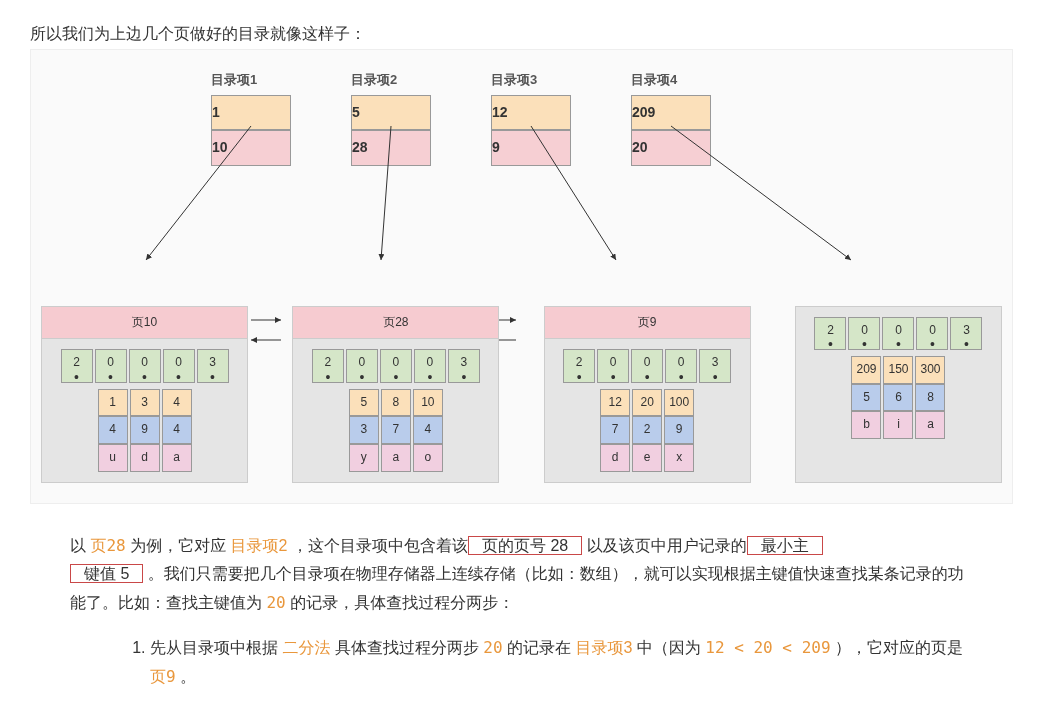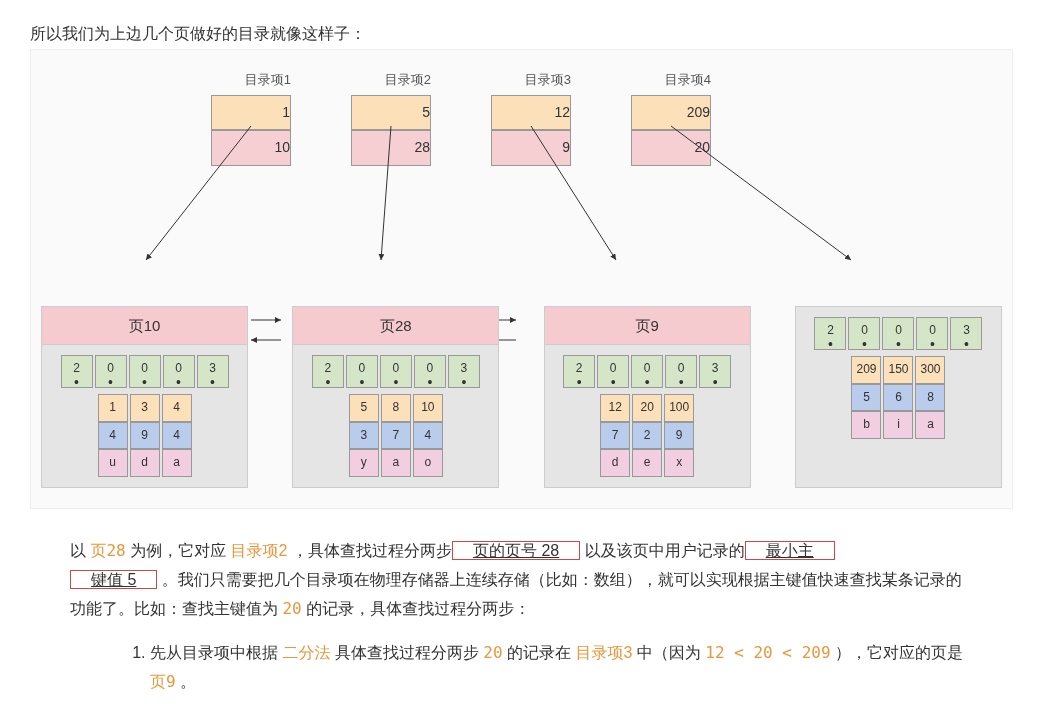--- a/index.html
+++ b/index.html
@@ -13,57 +13,57 @@
   }
   .intro { }
   .diagram {
     background: #fafafa;
     border: 1px solid #eee;
     padding: 18px 10px 20px 10px;
     margin-bottom: 28px;
     position: relative;
   }
   .index-row { display:flex; justify-content:flex-start; position:relative; margin-left:140px;}
-  .index-item { width:80px; margin:0 30px; text-align:right; position:relative;}
+  .index-item { width:80px; margin:0 30px; text-align:left; position:relative;font-weight:bold;}
   .index-item .title { font-size:13px; color:#555; margin-bottom:4px;}
   .index-item .cell {
     border:1px solid #999; font-size:14px; padding:4px 0;
   }
   .cell-key { background:#fbe0ba; }
   .cell-page{ background:#f6cfd3; }
   .labels { position:absolute; left:-84px; top:20px; width:76px; text-align:right; font-size:12px; color:#333; font-family: Consolas, monospace;}
   .labels div { height:26px; line-height:26px;}
   svg.arrows { position:absolute; left:0; top:0; pointer-events:none;}
   .pages-row { display:flex; justify-content:space-between; margin-top:140px; position:relative;}
   .page-block {
     width:205px; background:#e5e5e5; border:1px solid #ccc;
     padding:0 0 10px 0;
   }
   .page-title {
     background:#f6cbd0; border-bottom:1px solid #ccc; text-align:center;
-    font-size:15px; padding:5px 0;
+    font-size:12px; padding:5px 0;
   }
   .slot-row { display:flex; justify-content:center; padding:10px 8px 6px 8px; gap:2px;}
   .slot {
     width:30px; background:#d5e6c8; border:1px solid #999;
     text-align:center; font-size:12px; padding:2px 0; position:relative;
   }
   .slot .dot { display:block; line-height:6px; font-size:14px;}
   .rec-table { display:flex; justify-content:center; gap:2px; padding:0 8px;}
   .rec-col { width:30px; display:flex; flex-direction:column;}
   .rec-col div {
     border:1px solid #999; font-size:12px; text-align:center; padding:2px 0;
   }
   .r-orange { background:#fbe0ba;}
   .r-blue   { background:#b9cceb;}
   .r-pink   { background:#f1cfe0;}
   .body-text { padding:0 40px; }
   .hl { color:#e9973c; }
   .mono { font-family: Consolas, Menlo, monospace;}
-  .boxed { border:1px solid #c94848; padding:0 20px;text-decoration:underline;}
+  .boxed { border:1px solid #c94848; padding:0 13px;}
   ol.steps { padding-left: 80px;}
   ol.steps li { margin-bottom:6px;}
 </style>
 </head>
 <body>
 
 <div class="intro">所以我们为上边几个页做好的目录就像这样子：</div>
 
 <div class="diagram">
 
@@ -216,21 +216,21 @@
             <div class="r-blue">8</div>
             <div class="r-pink">a</div>
           </div>
         </div>
       </div>
     </div>
 </div>
 
 <div class="body-text">
   <p>
-    <span>以 </span><span class="hl mono">页28</span><span> 为例，它对应 </span><span class="hl">目录项2</span><span> ，具体查找过程分两步</span><span class="boxed">页的页号 28</span><span> 以及该页中用户记录的</span><span class="boxed">最小主</span><br><span class="boxed">键值 5</span><span> 。我们只需要把几个目录项在物理存储器上连续存储（比如：数组），就可以实现根据主键值快速查找某条记录的功能了。比如：查找主键值为 </span><span class="hl mono">20</span><span> 的记录，具体查找过程分两步：</span>
+    <span>以 </span><span class="hl mono">页28</span><span> 为例，它对应 </span><span class="hl">目录项2</span><span> ，这个目录项中包含着该</span><span class="boxed">页的页号 28</span><span> 以及该页中用户记录的</span><span class="boxed">最小主</span><br><span class="boxed">键值 5</span><span> 。我们只需要把几个目录项在物理存储器上连续存储（比如：数组），就可以实现根据主键值快速查找某条记录的功能了。比如：查找主键值为 </span><span class="hl mono">20</span><span> 的记录，具体查找过程分两步：</span>
   </p>
   <ol class="steps">
     <li>
       <span>先从目录项中根据 </span><span class="hl">二分法</span><span> 具体查找过程分两步 </span><span class="hl mono">20</span><span> 的记录在 </span><span class="hl">目录项3</span><span> 中（因为 </span><span class="hl mono">12 &lt; 20 &lt; 209</span><span> ），它对应的页是 </span><span class="hl mono">页9</span><span> 。</span>
     </li>
 
   </ol>
 </div>
 
 </body></html>

